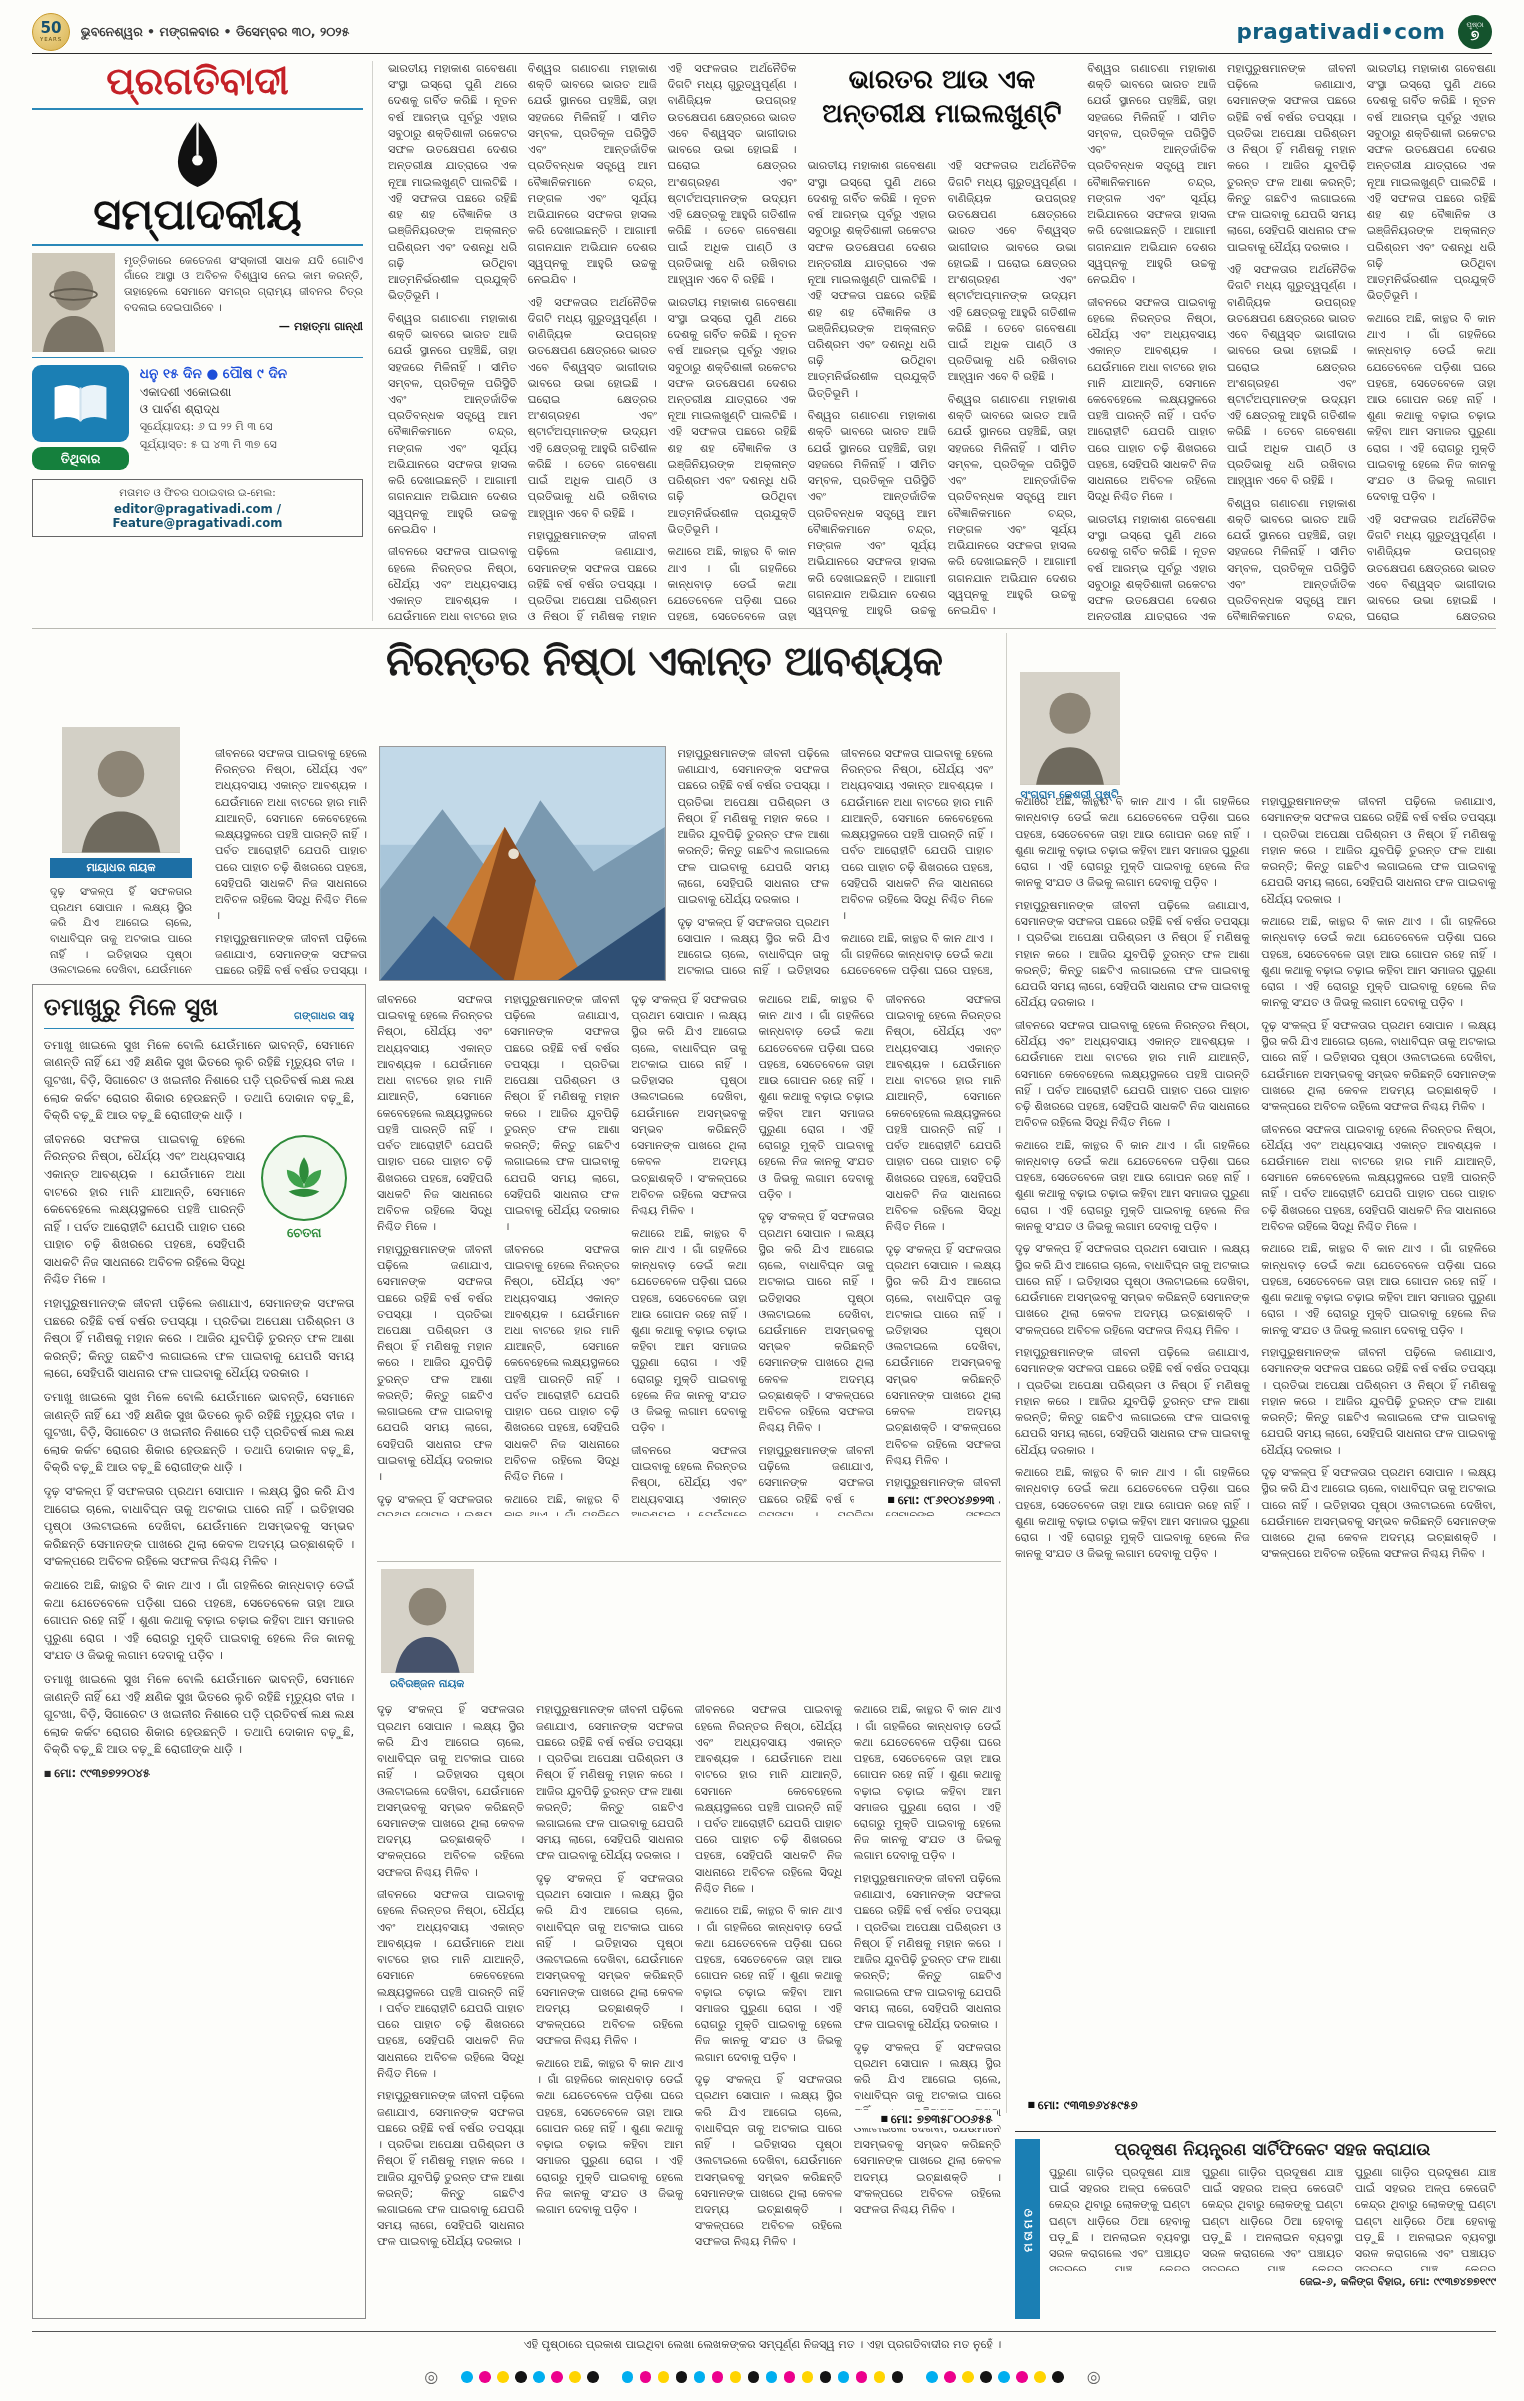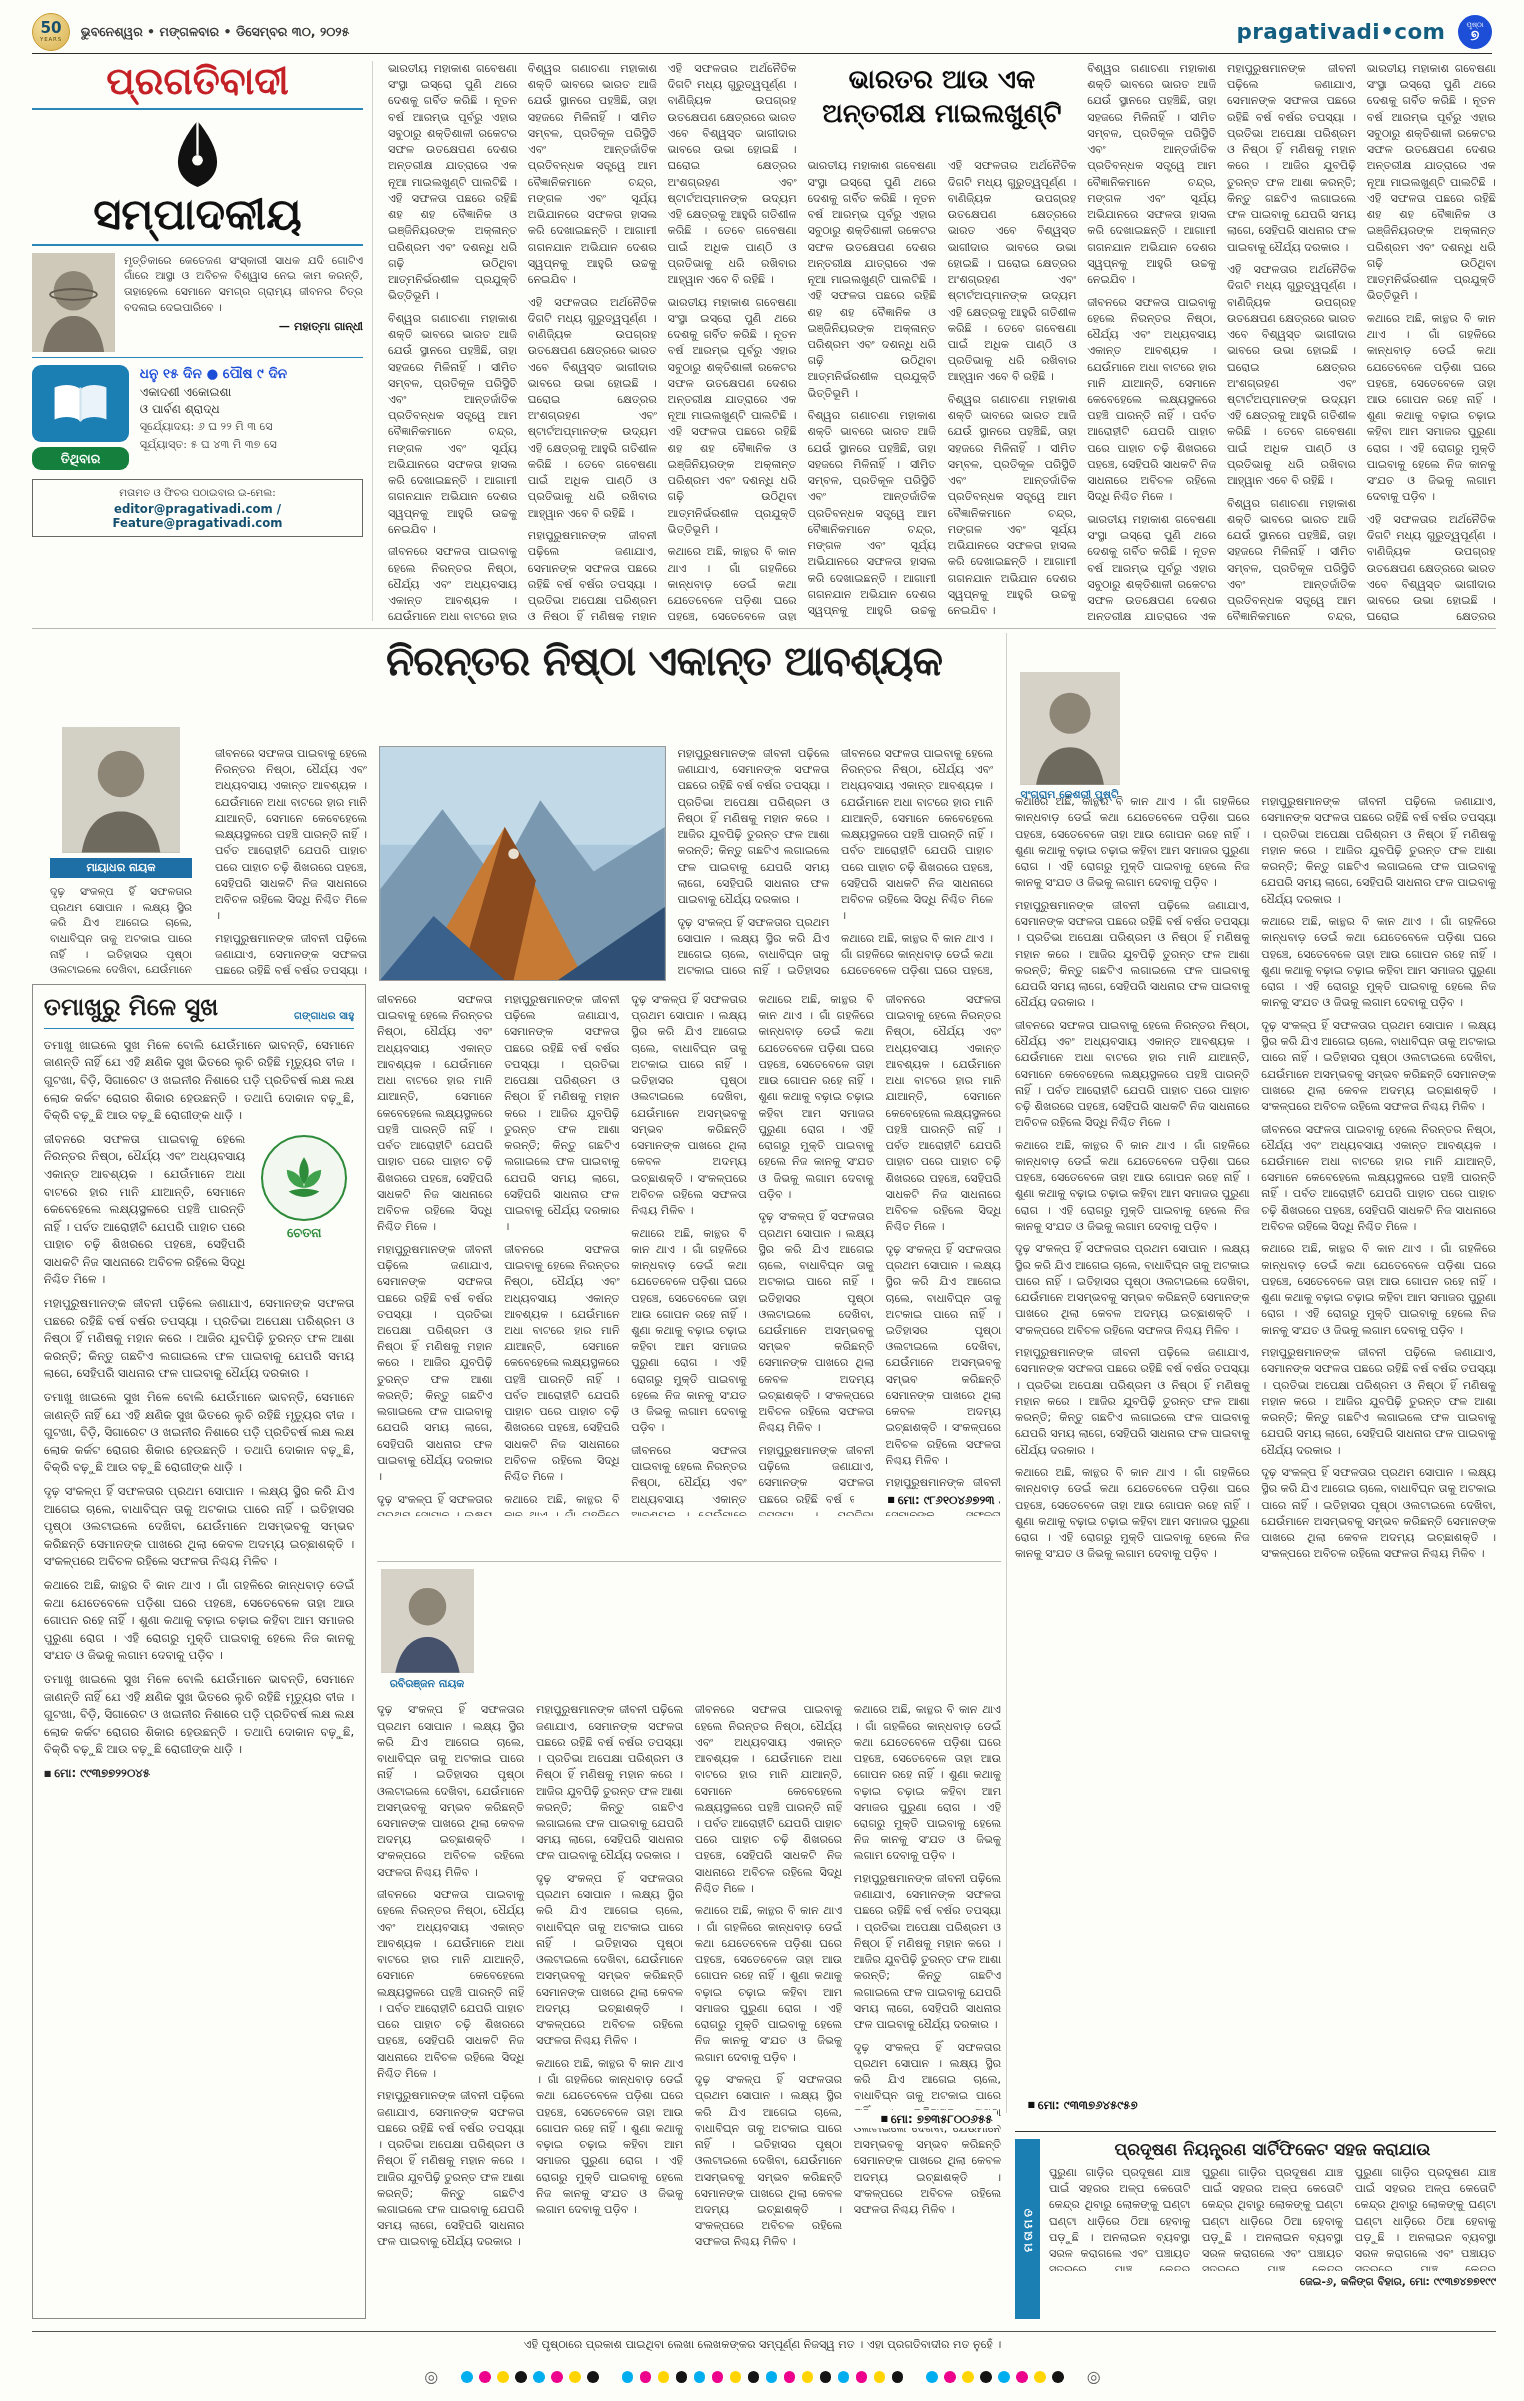--- a/index.html
+++ b/index.html
@@ -10,21 +10,21 @@
 
   
   .header { left:32px; top:10.8px; width:1460px; height:43px; display:flex; justify-content:space-between; align-items:center; border-bottom:1.8px solid #2b2b2b; }
   .h-left { display:flex; align-items:center; gap:10.8px; }
   .badge { width:38px; height:38px; border-radius:50%; border:1.8px solid #c89a2c; background:radial-gradient(circle at 35% 30%, #f4dfa0, #d8b250); display:flex; flex-direction:column; align-items:center; justify-content:center; line-height:1; }
   .badge-num { font-size:15.2px; font-weight:bold; color:#17516e; }
   .badge-cap { font-size:5.4px; letter-spacing:0.9px; color:#5d4a12; }
   .dateline { font-size:12.6px; font-weight:bold; color:#3a3a3a; }
   .h-right { display:flex; align-items:center; gap:12.6px; }
   .site { font-size:21.5px; font-weight:bold; color:#135e80; letter-spacing:0.4px; }
-  .page-circle { width:34px; height:34px; border-radius:50%; background:#1d4ed8; color:#fff; display:flex; flex-direction:column; align-items:center; justify-content:center; line-height:1; }
+  .page-circle { width:34px; height:34px; border-radius:50%; background:#14532d; color:#fff; display:flex; flex-direction:column; align-items:center; justify-content:center; line-height:1; }
   .pc-label { font-size:7.2px; }
   .pc-num { font-size:14.4px; font-weight:bold; }
 
   
   .sidebar { left:32px; top:61px; width:341px; height:560px; overflow:hidden; border-right:0.9px solid #d2d2cd; padding-right:9px; }
   .masthead { font-size:38px; font-weight:bold; color:#c42127; text-align:center; line-height:1.1; }
   .teal-rule { border-top:2.7px solid #2a88b8; margin:5.4px 0; }
   .teal-rule.thin { border-top-width:1.3px; }
   .pen-wrap { display:flex; justify-content:center; padding:3.6px 0 1.8px; }
   .section-title { font-size:43px; font-weight:bold; text-align:center; color:#111; line-height:1.1; }

